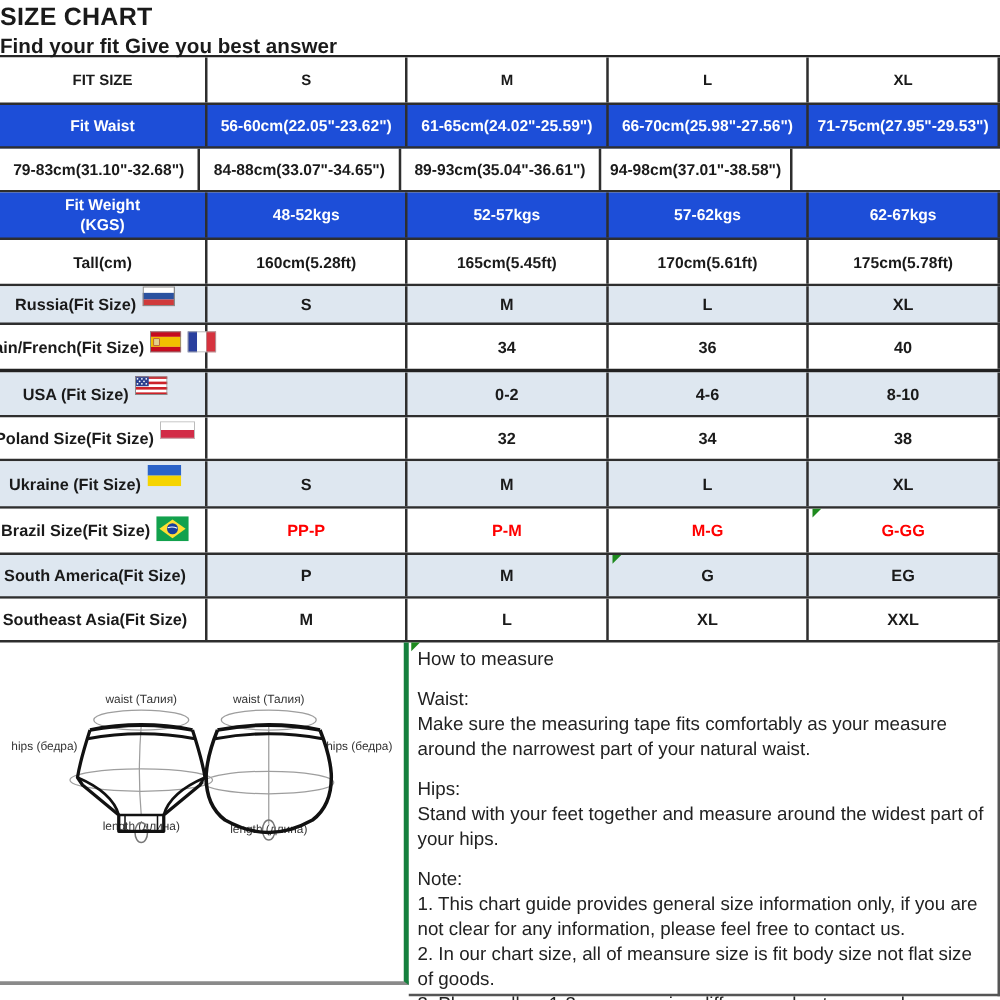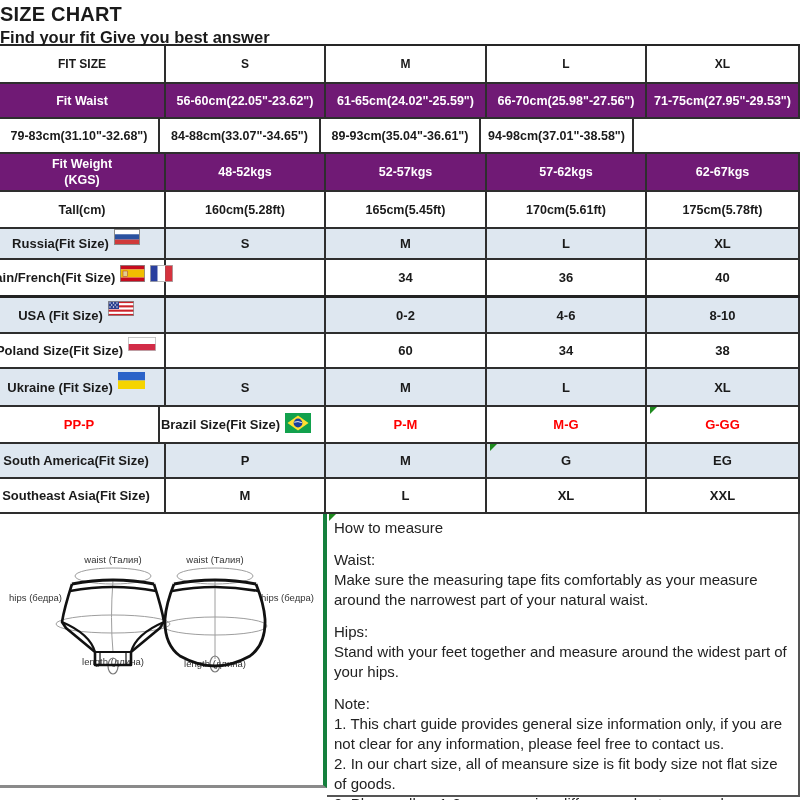--- a/index.html
+++ b/index.html
@@ -14,21 +14,21 @@
   
   .tbl { border-top:2px solid #262626; }
   .tr  { display:flex; box-sizing:border-box; border-bottom:2px solid #2e2e2e; background:#fff; }
   .tr.bb3 { border-bottom:3px solid #222; }
   .td  { box-sizing:border-box; border-right:2px solid #2e2e2e; display:flex; align-items:center;
          justify-content:center; font-weight:bold; text-align:center; font-size:13px; }
   .c0{width:166px}.c1{width:160px}.c2{width:161px}.c3{width:160px}.c4{width:153px}
   .h31{height:31px}.h35{height:35px}.h36{height:36px}.h37{height:37px}.h38{height:38px}
   .hdr .td { font-size:12px; }
   .meas .td { font-size:12.5px; }
-  .row-blue { background:#701a75; }
+  .row-blue { background:#1d4ed8; }
   .row-blue .td { color:#fff; }
   .row-alt { background:#DEE7F0; }
   .text-red .val { color:#FF0000; }
   .lbl-wrap { white-space:nowrap; display:flex; align-items:center; }
   .shift { margin-left:-12px; }
   .two-line { line-height:16px; }
   .flag { display:inline-block; margin-left:5px; line-height:0; }
   .raise { transform:translateY(-7px); }
   .raise-sm { transform:translateY(-4px); }
 
@@ -198,21 +198,21 @@
           <span class="flag raise">
             <svg width="28" height="14">
                 <rect x="0" y="0" width="28" height="7" fill="#ffffff"></rect>
                 <rect x="0" y="7" width="28" height="7" fill="#D22B47"></rect>
                 <rect x="0.4" y="0.4" width="27.2" height="13.2" fill="none" stroke="#bbbbbb" stroke-width="0.8"></rect>
               </svg>
           </span>
         </span>
       </div>
       <div class="td c1 val"></div>
-      <div class="td c2 val">60</div>
+      <div class="td c2 val">32</div>
       <div class="td c3 val">34</div>
       <div class="td c4 val">38</div>
     </div>
 
     <div class="tr row-alt h38">
       <div class="td c0">
         <span class="lbl-wrap shift">
           <span>Ukraine (Fit Size)</span>
           <span class="flag raise">
             <svg width="27" height="17">
@@ -222,34 +222,34 @@
           </span>
         </span>
       </div>
       <div class="td c1 val">S</div>
       <div class="td c2 val">M</div>
       <div class="td c3 val">L</div>
       <div class="td c4 val">XL</div>
     </div>
 
     <div class="tr text-red h37">
-      <div class="td c1 val">PP-P</div>
       <div class="td c0">
         <span class="lbl-wrap shift">
           <span>Brazil Size(Fit Size)</span>
           <span class="flag" style="transform:translateY(-2px)">
             <svg width="26" height="20">
                 <rect x="0" y="0" width="26" height="20" fill="#12A14D"></rect>
                 <polygon points="13,2.5 23.5,10 13,17.5 2.5,10" fill="#FFDF33"></polygon>
                 <circle cx="13" cy="10" r="4.4" fill="#1A3E9C"></circle>
                 <path d="M9.2,9.2 Q13,7.8 16.8,9.6" stroke="#ffffff" stroke-width="0.9" fill="none"></path>
               </svg>
           </span>
         </span>
       </div>
+      <div class="td c1 val">PP-P</div>
       <div class="td c2 val">P-M</div>
       <div class="td c3 val">M-G</div>
       <div class="td c4 val">G-GG</div>
     </div>
 
     <div class="tr row-alt h35">
       <div class="td c0">
         <span class="lbl-wrap shift">
             <span>South America(Fit Size)</span>
           </span>

